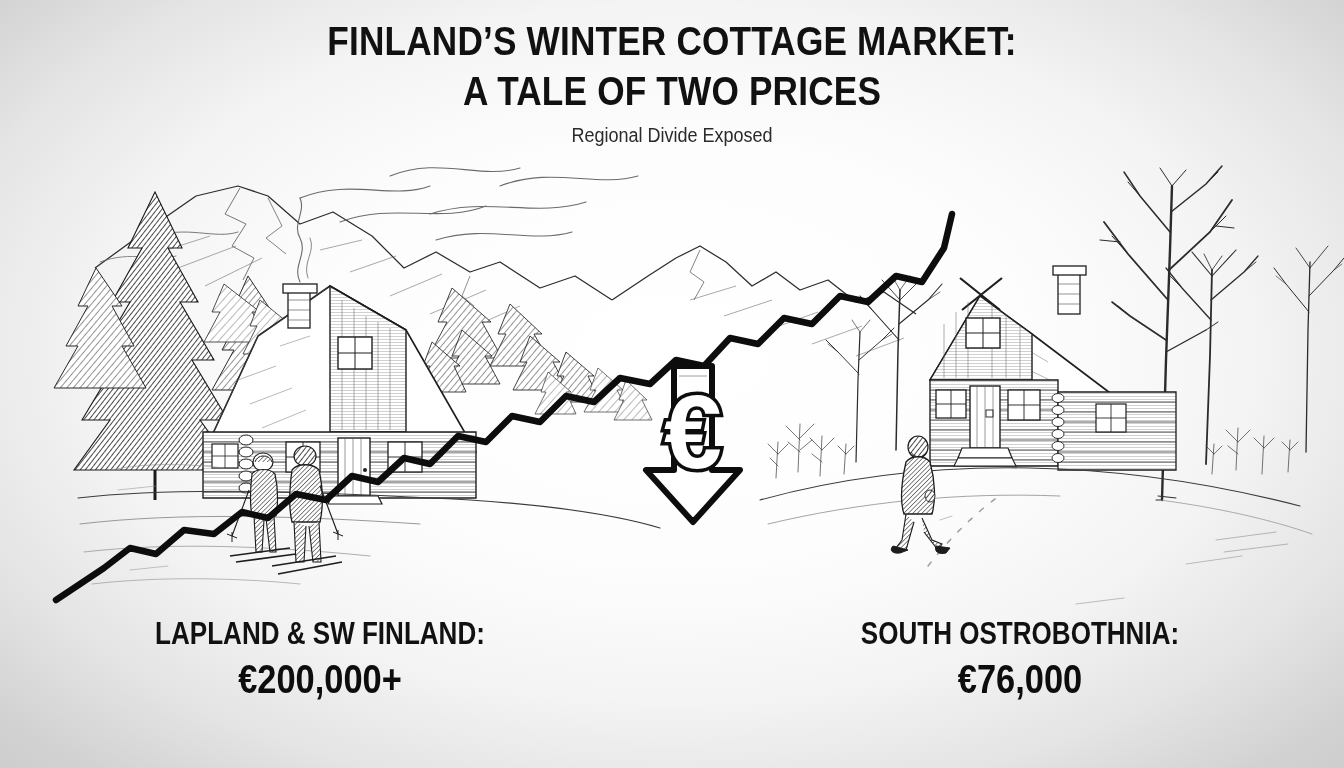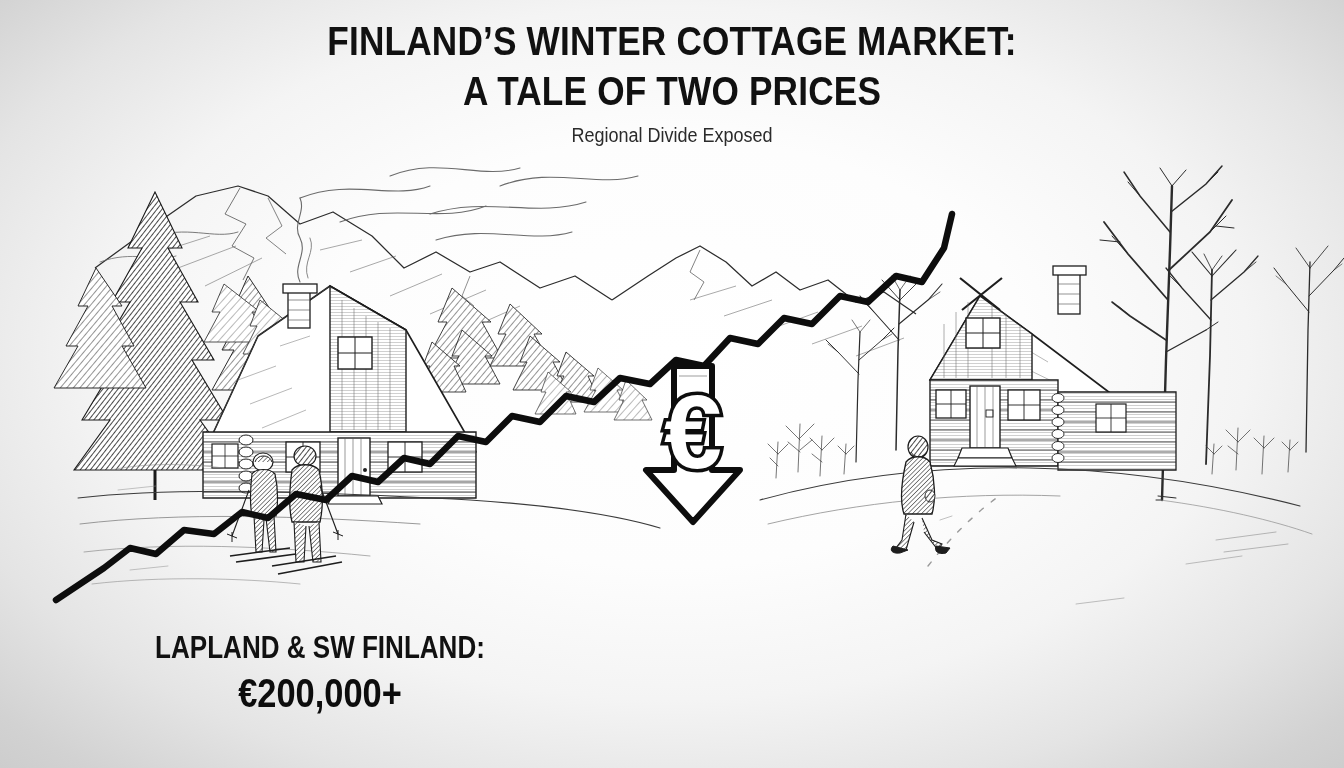--- a/index.html
+++ b/index.html
@@ -49,21 +49,21 @@
     font-family: "Liberation Sans Narrow", "Liberation Sans", sans-serif;
     font-weight: 400;
     font-size: 20px;
     color: #2b2b2b;
     transform: scaleX(0.9);
     white-space: nowrap;
   }
 
   .stat {
     position: absolute;
-    top: 630px;
+    top: 616px;
     text-align: center;
     pointer-events: none;
   }
   .stat.left  { left: 60px;  width: 520px; }
   .stat.right { left: 760px; width: 520px; }
   .stat-label {
     display: block;
     font-family: "Liberation Sans Narrow", "Liberation Sans", sans-serif;
     font-weight: 700;
     font-size: 31px;
@@ -549,14 +549,18 @@
     <span class="title-line">FINLAND’S WINTER COTTAGE MARKET:</span>
     <span class="title-line">A TALE OF TWO PRICES</span>
     <span class="subtitle">Regional Divide Exposed</span>
   </div>
 
   <div class="stat left">
     <span class="stat-label">LAPLAND &amp; SW FINLAND:</span>
     <span class="stat-value">€200,000+</span>
   </div>
 
+  <div class="stat right">
+    <span class="stat-label">SOUTH OSTROBOTHNIA:</span>
+    <span class="stat-value">€76,000</span>
+  </div>
 
 </div>
 
 </body></html>

